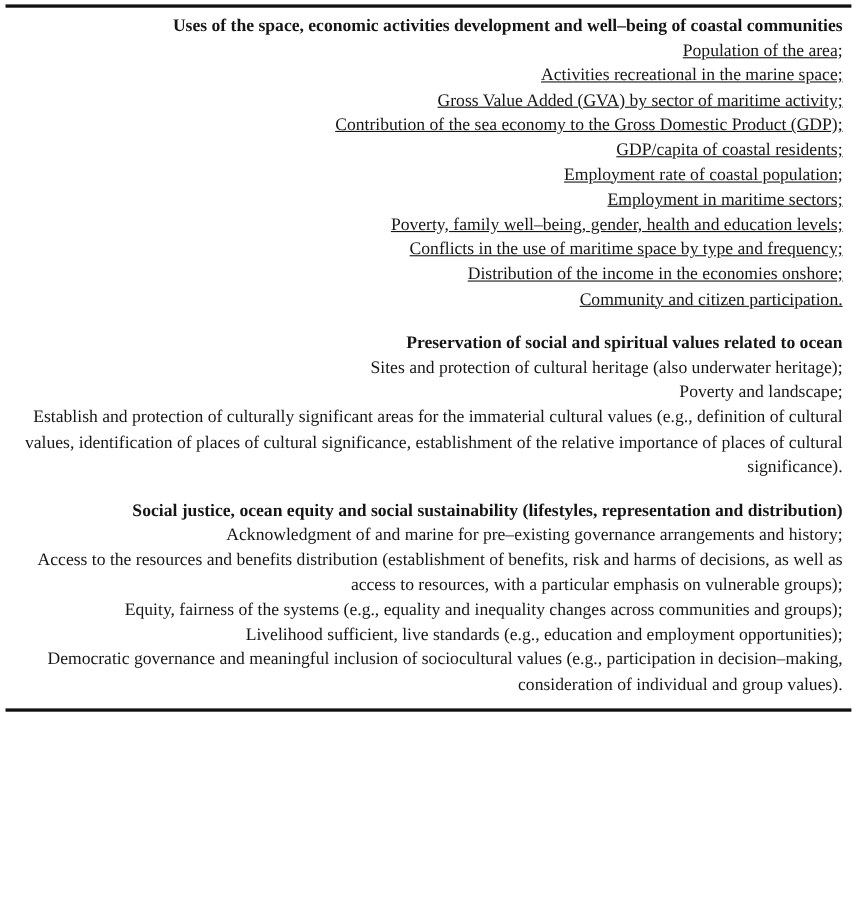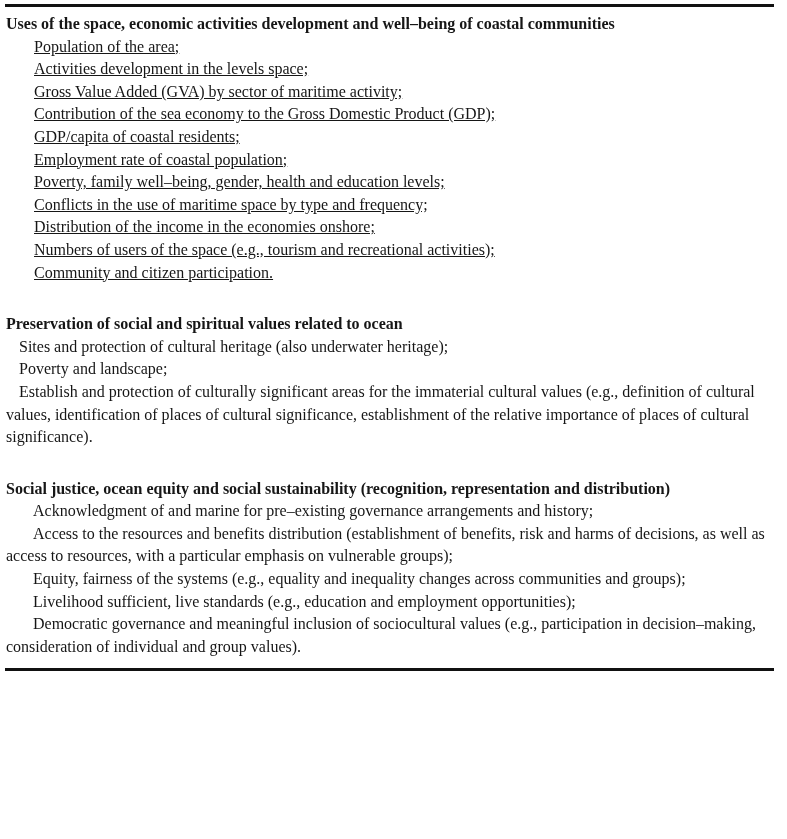--- a/index.html
+++ b/index.html
@@ -15,22 +15,22 @@
     color: #161616;
   }
   .table-box {
     margin: 4px 13px 0 5px;
     border-top: 3px solid #111111;
     border-bottom: 3px solid #111111;
     padding: 6px 8px 10px 1px;
     font-size: 16px;
     line-height: 22.6px;
   }
-  .section { margin: 0; }
-  .section + .section { margin-top: 29px; }
+  .section { margin: 0; text-align: right; }
+  .section + .section { margin-top: 17px; }
   .section h3 {
     margin: 0;
     font-size: 16px;
     line-height: 22.6px;
     font-weight: bold;
   }
   .section p {
     margin: 0;
     white-space: pre-wrap;
   }
@@ -39,41 +39,41 @@
   .s3 p { text-indent: 27px; }
 </style>
 </head>
 <body>
 
 <div class="table-box">
 
   <div class="section s1">
     <h3>Uses of the space, economic activities development and well–being of coastal communities</h3>
     <p>Population of the area;</p>
-    <p>Activities development in the levels space;</p>
+    <p>Activities recreational in the marine space;</p>
     <p>Gross Value Added (GVA) by sector of maritime activity;</p>
     <p>Contribution of the sea economy to the Gross Domestic Product (GDP);</p>
     <p>GDP/capita of coastal residents;</p>
     <p>Employment rate of coastal population;</p>
+    <p>Employment in maritime sectors;</p>
     <p>Poverty, family well–being, gender, health and education levels;</p>
     <p>Conflicts in the use of maritime space by type and frequency;</p>
     <p>Distribution of the income in the economies onshore;</p>
-    <p>Numbers of users of the space (e.g., tourism and recreational activities);</p>
     <p>Community and citizen participation.</p>
   </div>
 
   <div class="section s2">
     <h3>Preservation of social and spiritual values related to ocean</h3>
     <p>Sites and protection of cultural heritage (also underwater heritage);</p>
     <p>Poverty and landscape;</p>
     <p>Establish and protection of culturally significant areas for the immaterial cultural values (e.g., definition of cultural values, identification of places of cultural significance, establishment of the relative importance of places of cultural significance).</p>
   </div>
 
   <div class="section s3">
-    <h3>Social justice, ocean equity and social sustainability (recognition, representation and distribution)</h3>
+    <h3>Social justice, ocean equity and social sustainability (lifestyles, representation and distribution)</h3>
     <p>Acknowledgment of and marine for pre–existing governance arrangements and history;</p>
     <p>Access to the resources and benefits distribution (establishment of benefits, risk and harms of decisions, as well as
 access to resources, with a particular emphasis on vulnerable groups);</p>
     <p>Equity, fairness of the systems (e.g., equality and inequality changes across communities and groups);</p>
     <p>Livelihood sufficient, live standards (e.g., education and employment opportunities);</p>
     <p>Democratic governance and meaningful inclusion of sociocultural values (e.g., participation in decision–making, consideration of individual and group values).</p>
   </div>
 
 </div>
 

